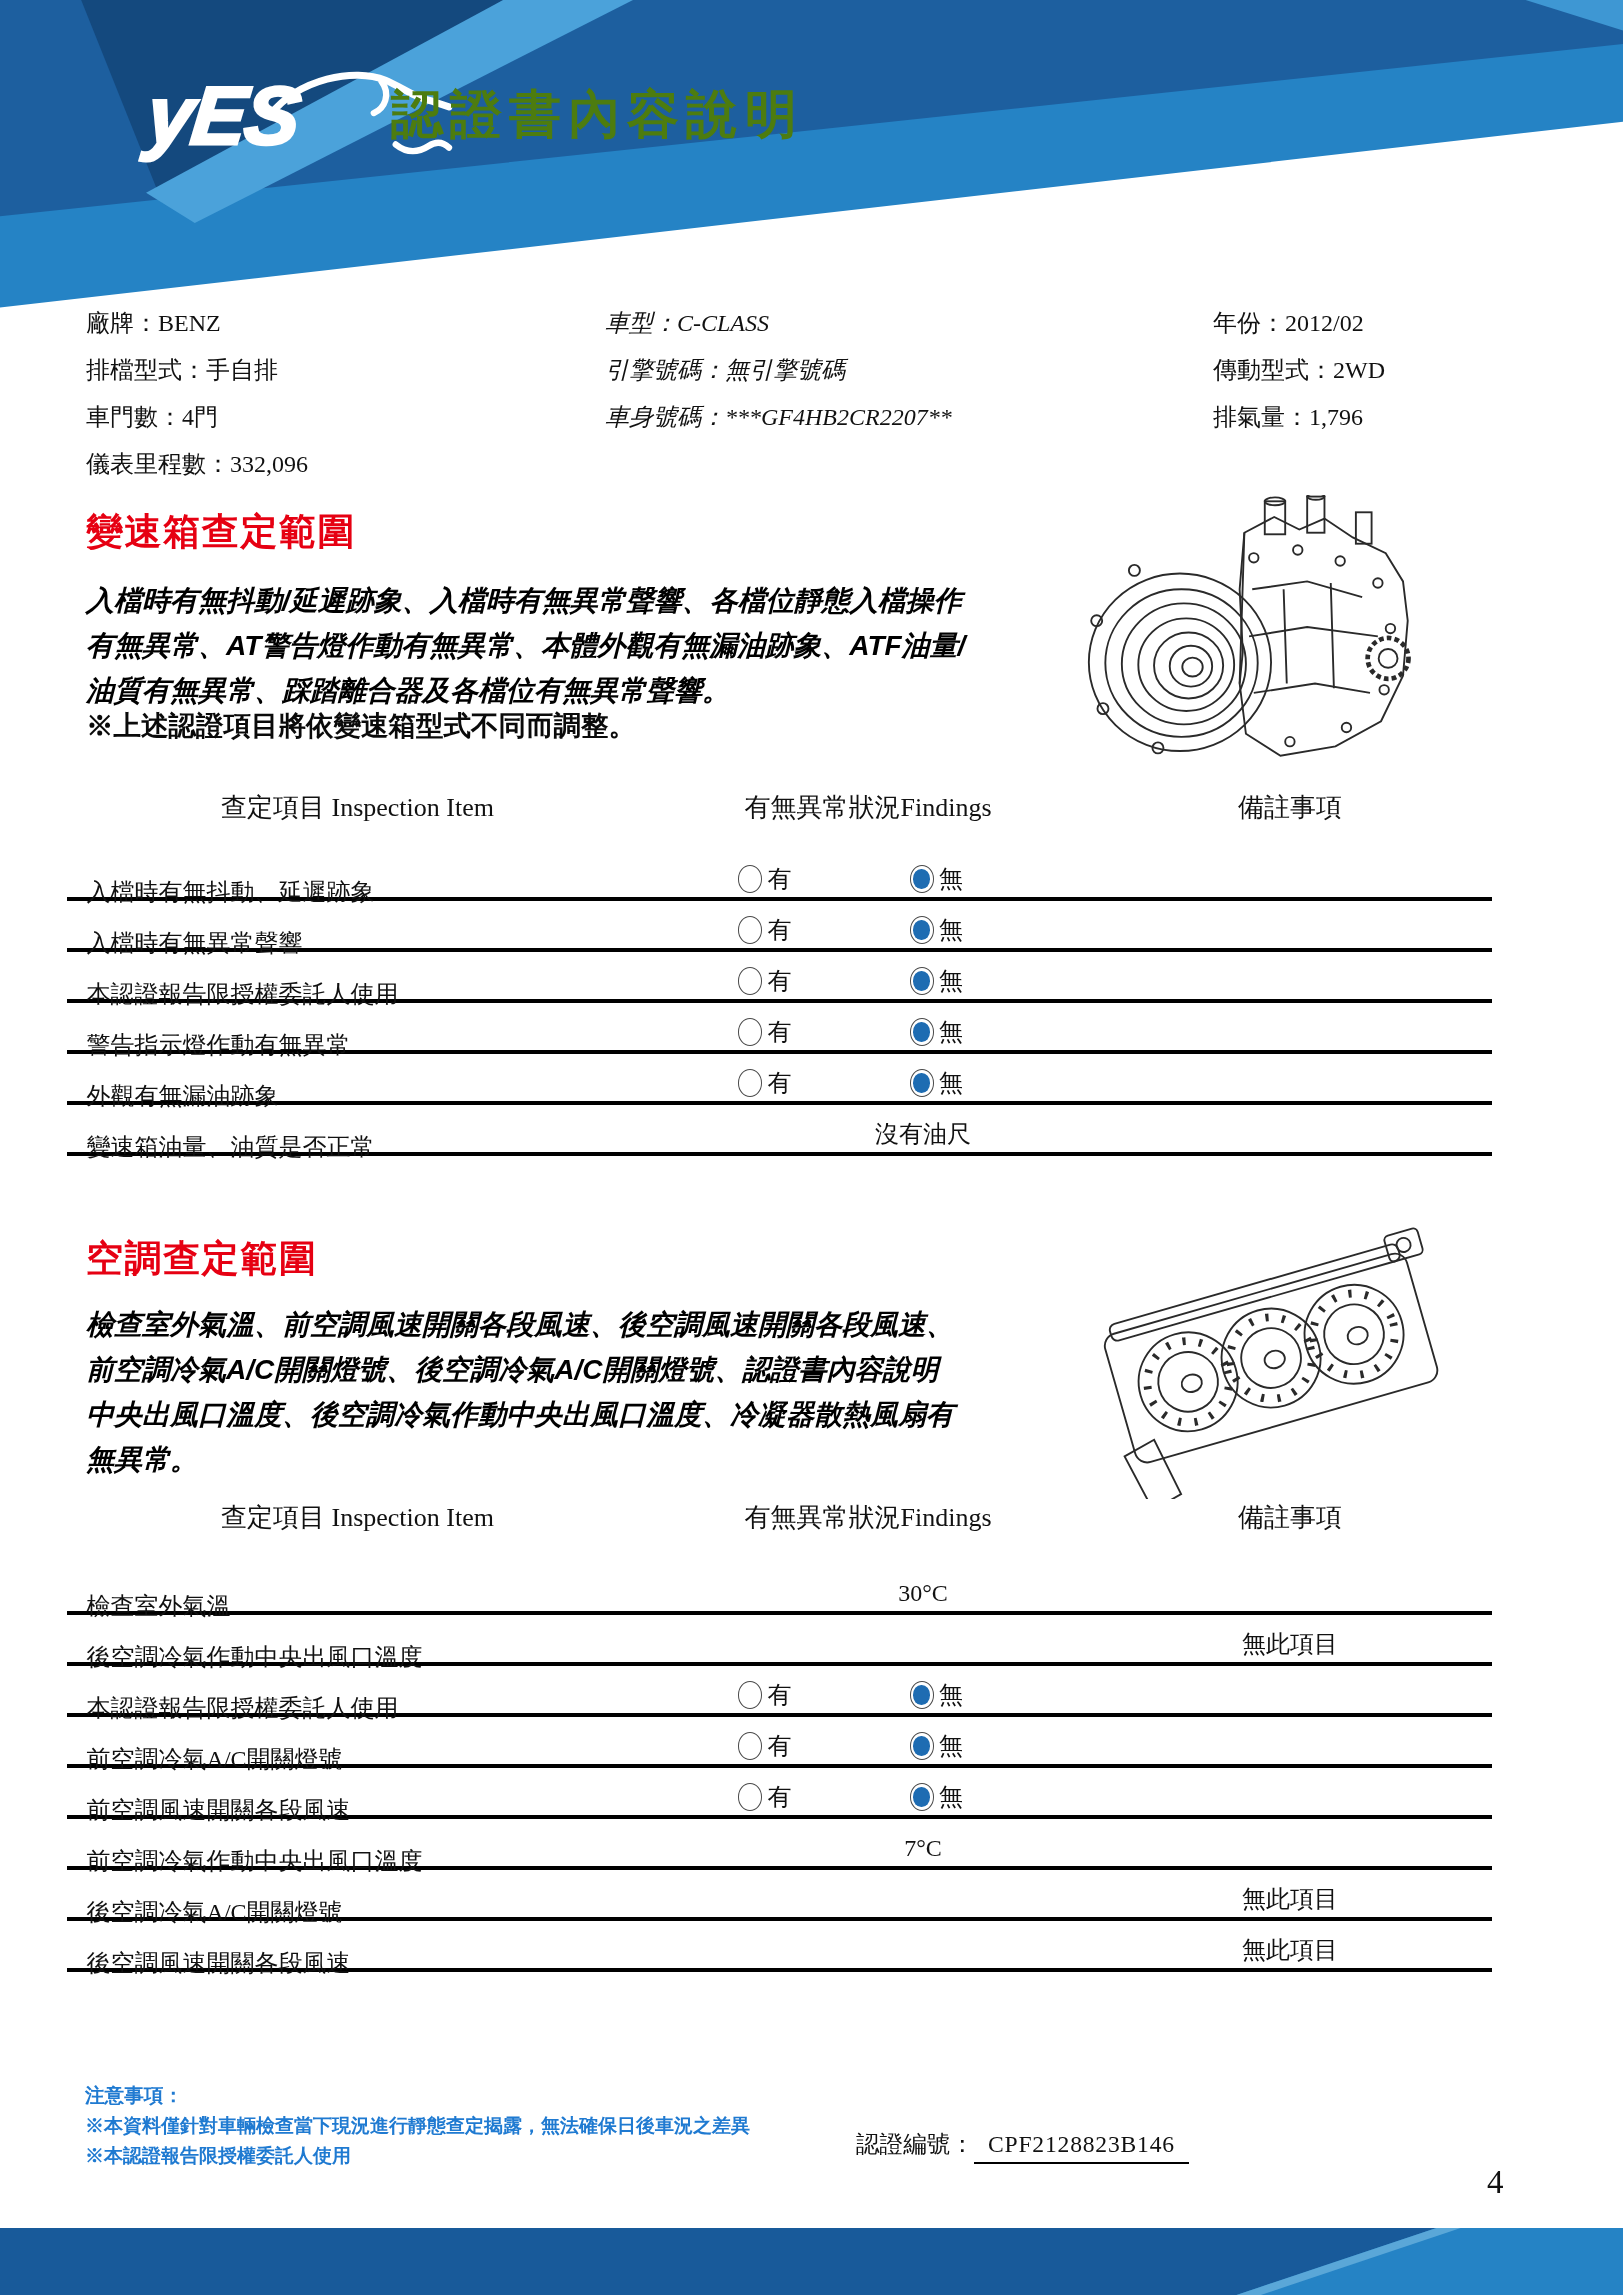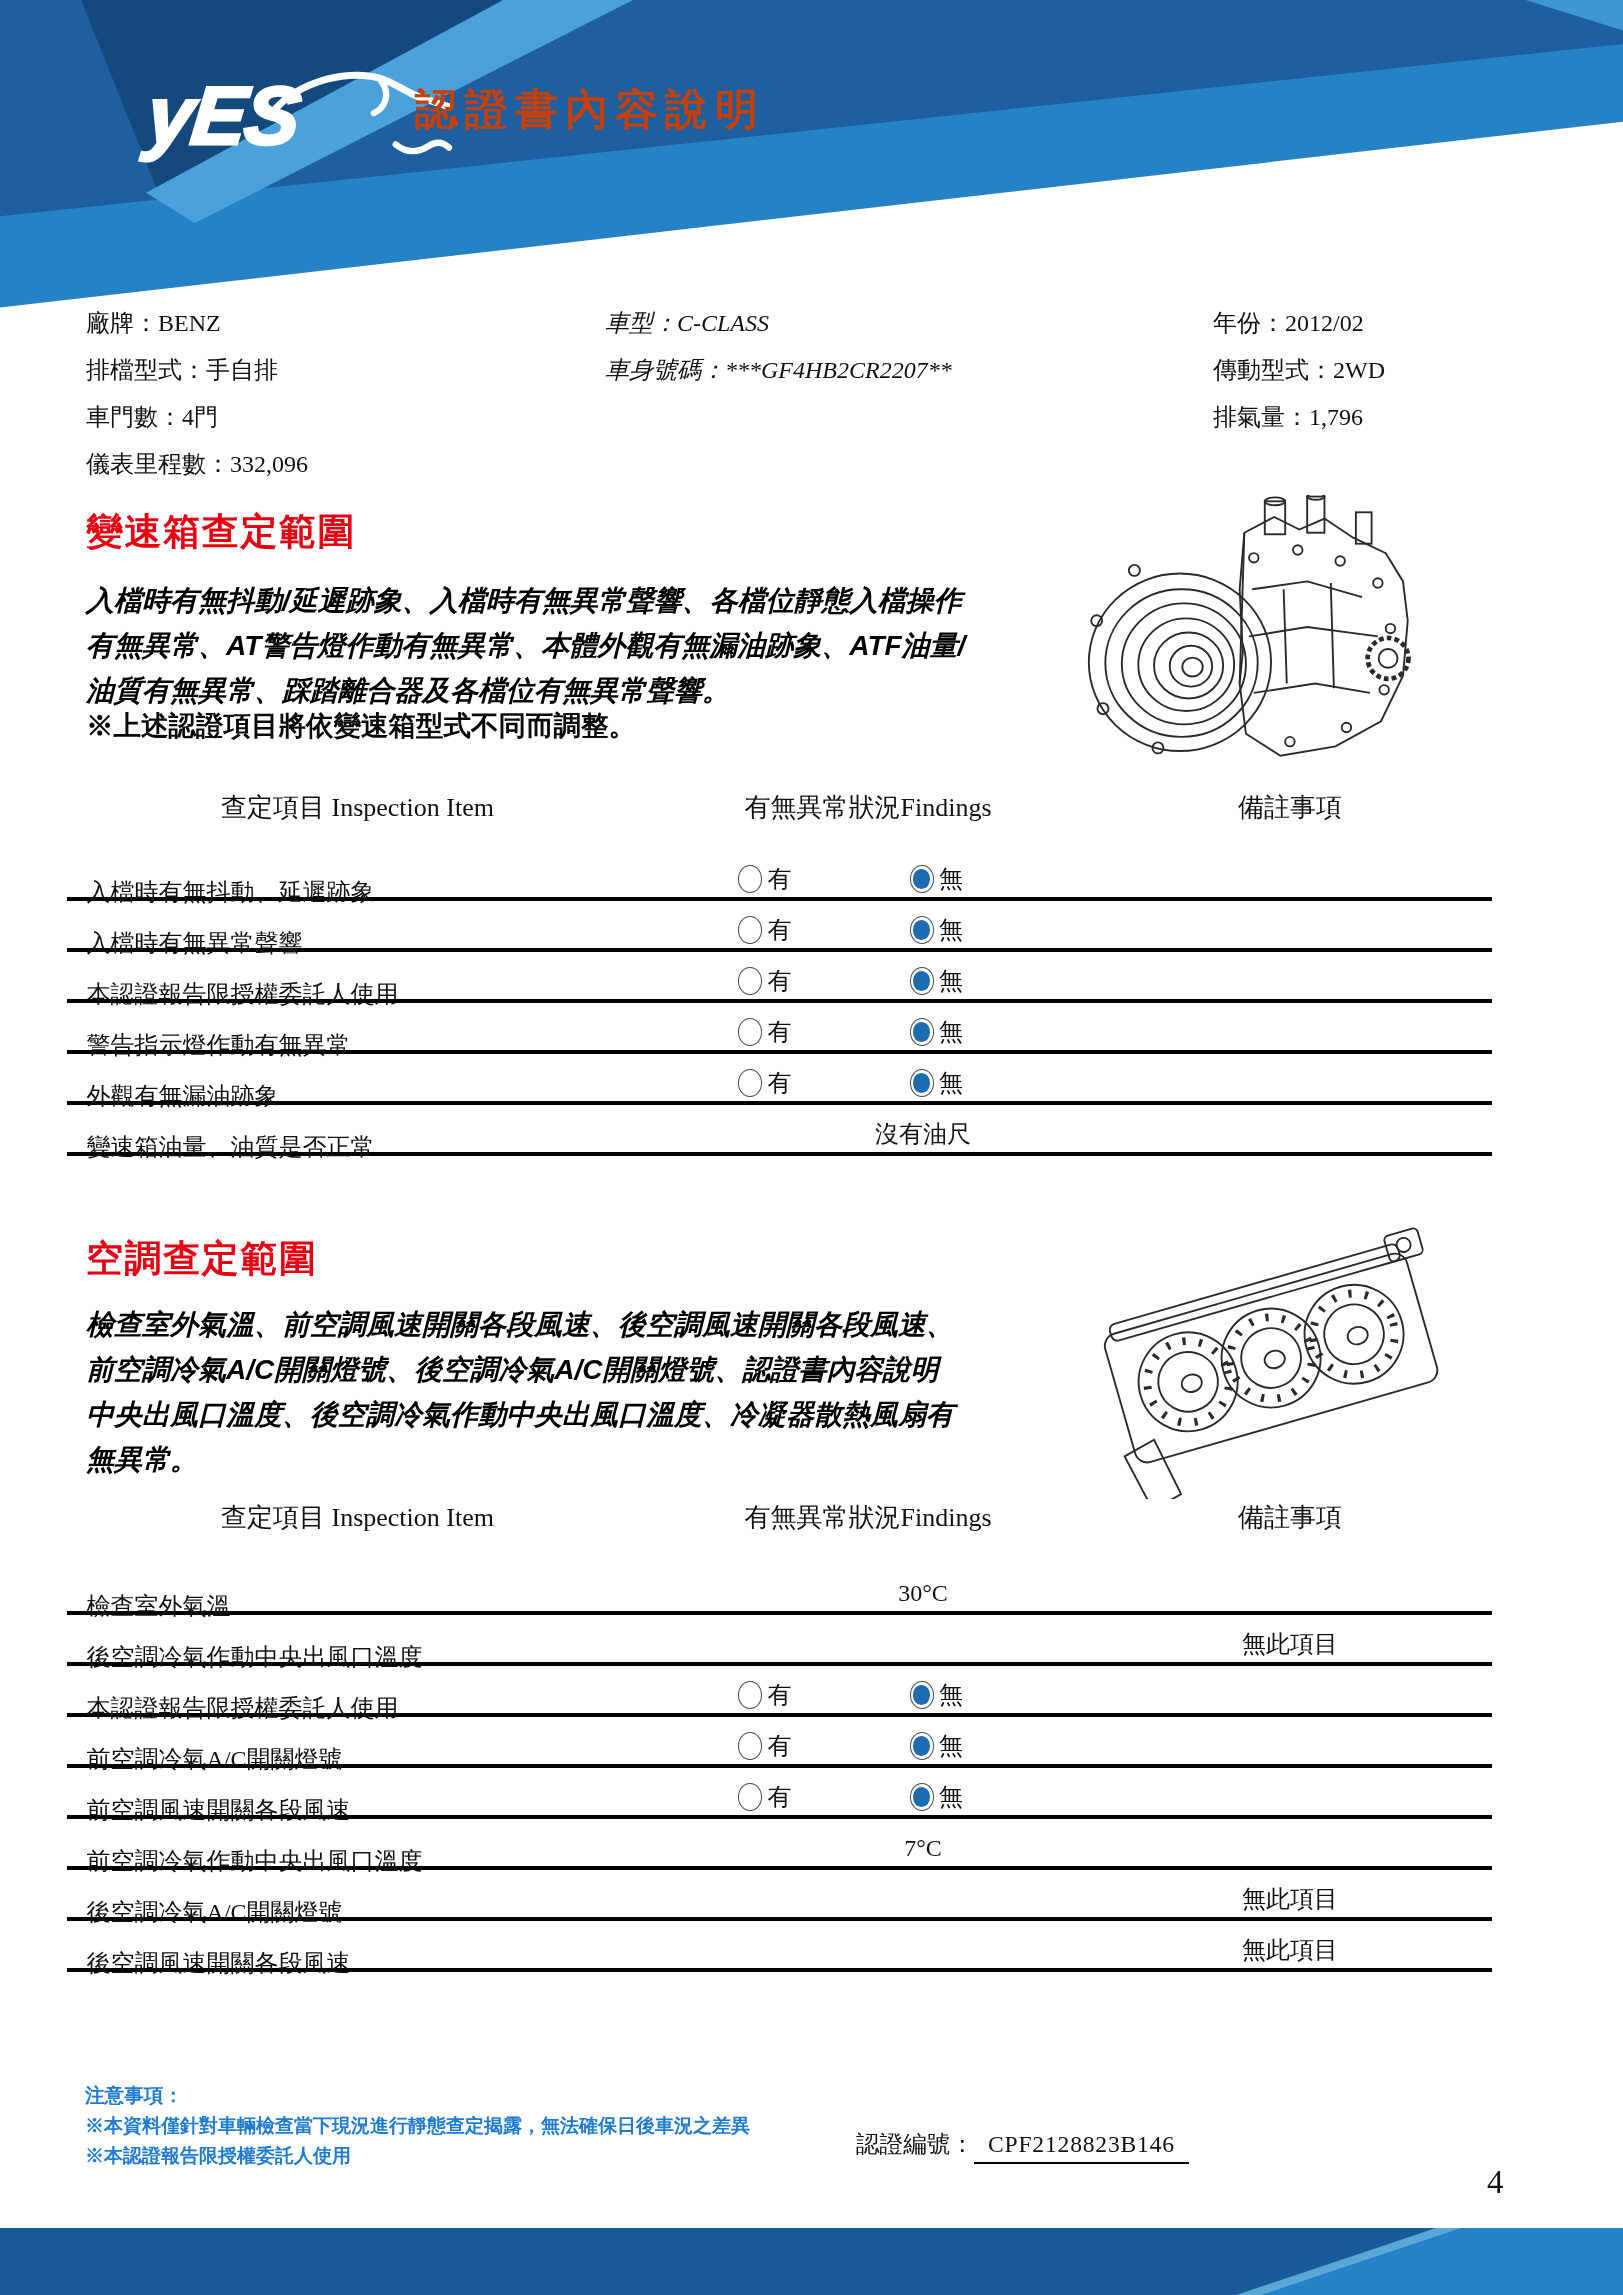--- a/index.html
+++ b/index.html
@@ -12,21 +12,21 @@
   .s-base{background:#2583c5;clip-path:polygon(0 0,100% 0,100% 36%,0 91%);}
   .s-dark{background:#1d5f9f;clip-path:polygon(0 0,100% 0,100% 13%,0 64%);}
   .s-darker{background:#14497e;clip-path:polygon(5% 0,31% 0,10% 60%);}
   .s-light{background:#4ba2da;clip-path:polygon(31% 0,39% 0,12% 66%,9% 57%);}
   .s-rlight{background:#3e97d3;clip-path:polygon(94% 0,100% 0,100% 9%);}
   .logo-text{position:absolute;left:148px;top:75px;font-family:"Liberation Sans",sans-serif;
              font-weight:bold;font-style:italic;font-size:82px;line-height:1;color:#fff;
              -webkit-text-stroke:3.1px #fff;letter-spacing:-1.6px;transform:skewX(-6deg);}
   .car-swoosh{position:absolute;left:264px;top:66px;}
   .banner-title{position:absolute;left:391px;top:88px;font-family:"Liberation Sans",sans-serif;
-                font-weight:bold;font-size:43px;line-height:1;color:#c2410c;letter-spacing:7px;margin-left:24px;}
+                font-weight:bold;font-size:52px;line-height:1;color:#4d7c0f;letter-spacing:7px;}
 
   
   .vi-col{position:absolute;top:300px;font-size:24px;}
   .vi-col .vi-line{height:47px;line-height:47px;white-space:nowrap;}
   .vi-c1{left:86px;} .vi-c2{left:605px;font-style:italic;} .vi-c3{left:1213px;}
 
   
   .sec-title{position:absolute;left:86px;font-family:"Liberation Sans",sans-serif;
              font-weight:bold;font-size:37px;line-height:1.1;color:#e60012;letter-spacing:1.6px;}
   .sec-desc{position:absolute;left:86px;width:1021px;font-family:"Liberation Sans",sans-serif;
@@ -91,20 +91,21 @@
   </div>
 
   <div class="vi-col vi-c1">
     <div class="vi-line">廠牌：BENZ</div>
     <div class="vi-line">排檔型式：手自排</div>
     <div class="vi-line">車門數：4門</div>
     <div class="vi-line">儀表里程數：332,096</div>
   </div>
   <div class="vi-col vi-c2">
     <div class="vi-line">車型：C-CLASS</div>
+    <div class="vi-line">引擎號碼：無引擎號碼</div>
     <div class="vi-line">車身號碼：***GF4HB2CR2207**</div>
   </div>
   <div class="vi-col vi-c3">
     <div class="vi-line">年份：2012/02</div>
     <div class="vi-line">傳動型式：2WD</div>
     <div class="vi-line">排氣量：1,796</div>
   </div>
 
   <div class="sec-title" style="top:512px;">變速箱查定範圍</div>
   <div class="sec-desc" style="top:578px;">入檔時有無抖動/延遲跡象、入檔時有無異常聲響、各檔位靜態入檔操作

